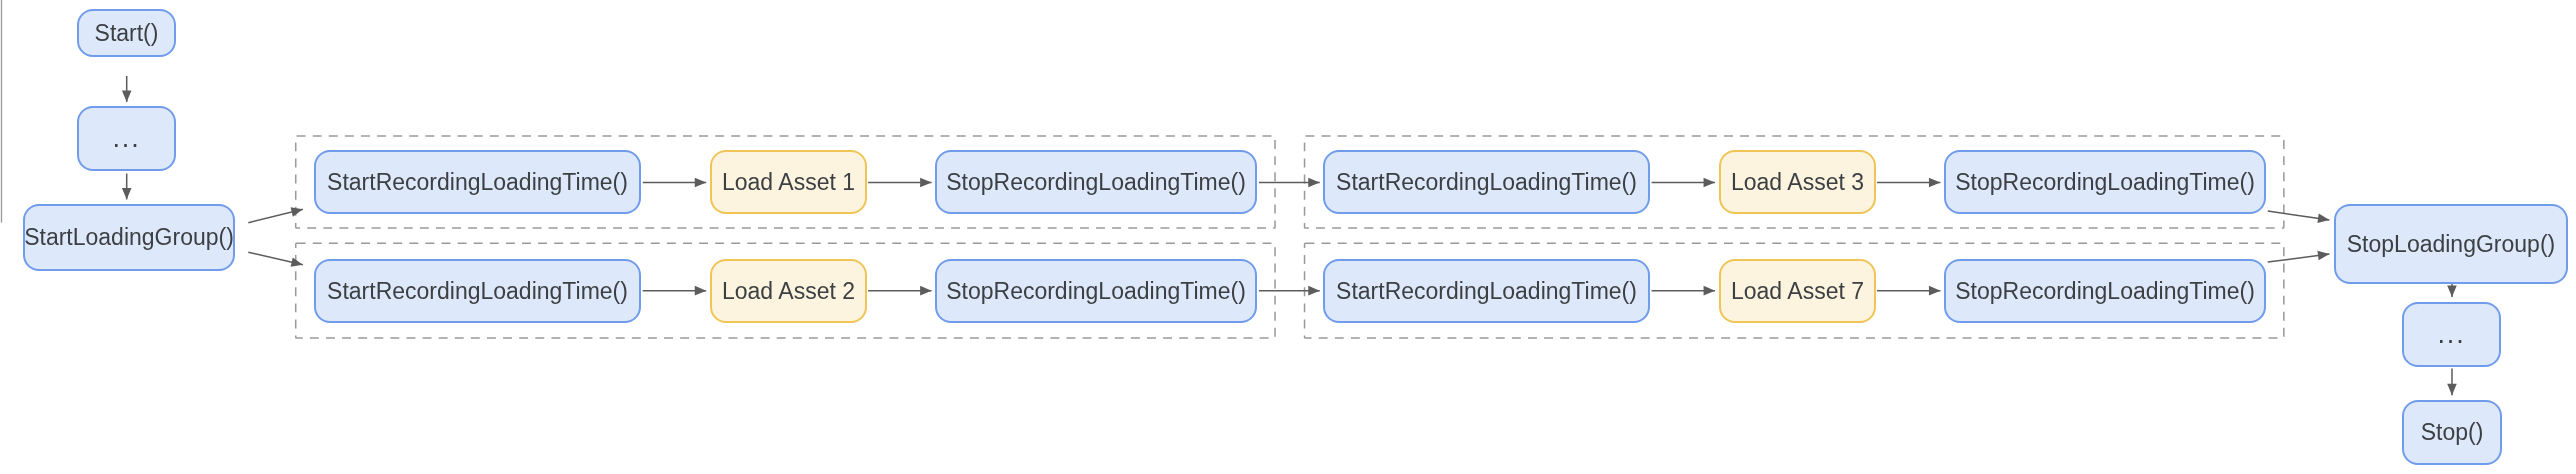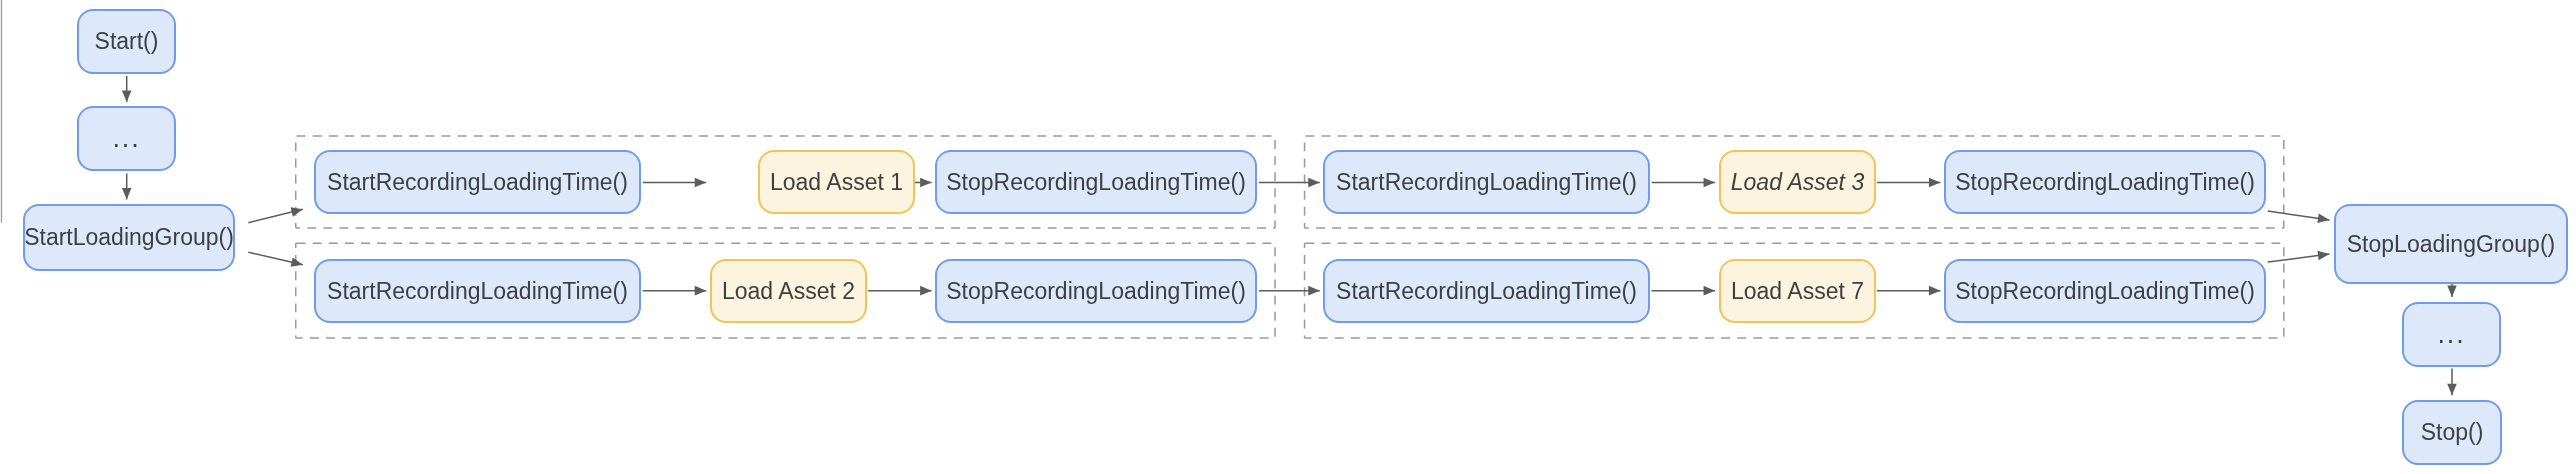--- a/index.html
+++ b/index.html
@@ -67,34 +67,34 @@
     <line class="wire" marker-end="url(#ah)" x1="1846" y1="325" x2="1917" y2="325"></line>
     <line class="wire" marker-end="url(#ah)" x1="2098" y1="325" x2="2169" y2="325"></line>
 
     <line class="wire" marker-end="url(#ah)" x1="2535" y1="236" x2="2604" y2="246"></line>
     <line class="wire" marker-end="url(#ah)" x1="2535" y1="293" x2="2604" y2="284"></line>
 
     <line class="wire" marker-end="url(#ah)" x1="2741" y1="304" x2="2741" y2="332"></line>
     <line class="wire" marker-end="url(#ah)" x1="2741" y1="412" x2="2741" y2="442"></line>
   </svg>
 
-  <div class="node" style="left:77px;top:9px;width:99px;height:65px;">Start()</div>
+  <div class="node" style="left:77px;top:9px;width:99px;height:48px;">Start()</div>
   <div class="node ellipsis" style="left:77px;top:106px;width:99px;height:65px;">...</div>
   <div class="node" style="left:23px;top:204px;width:212px;height:67px;">StartLoadingGroup()</div>
 
   <div class="node" style="left:314px;top:150px;width:327px;height:64px;">StartRecordingLoadingTime()</div>
-  <div class="node yellow" style="left:710px;top:150px;width:157px;height:64px;margin-left:48px;">Load Asset 1</div>
+  <div class="node yellow" style="left:710px;top:150px;width:157px;height:64px;">Load Asset 1</div>
   <div class="node" style="left:935px;top:150px;width:322px;height:64px;">StopRecordingLoadingTime()</div>
 
   <div class="node" style="left:314px;top:259px;width:327px;height:64px;">StartRecordingLoadingTime()</div>
   <div class="node yellow" style="left:710px;top:259px;width:157px;height:64px;">Load Asset 2</div>
   <div class="node" style="left:935px;top:259px;width:322px;height:64px;">StopRecordingLoadingTime()</div>
 
   <div class="node" style="left:1323px;top:150px;width:327px;height:64px;">StartRecordingLoadingTime()</div>
-  <div class="node yellow" style="left:1719px;top:150px;width:157px;height:64px;font-style:italic;">Load Asset 3</div>
+  <div class="node yellow" style="left:1719px;top:150px;width:157px;height:64px;">Load Asset 3</div>
   <div class="node" style="left:1944px;top:150px;width:322px;height:64px;">StopRecordingLoadingTime()</div>
 
   <div class="node" style="left:1323px;top:259px;width:327px;height:64px;">StartRecordingLoadingTime()</div>
   <div class="node yellow" style="left:1719px;top:259px;width:157px;height:64px;">Load Asset 7</div>
   <div class="node" style="left:1944px;top:259px;width:322px;height:64px;">StopRecordingLoadingTime()</div>
 
   <div class="node" style="left:2334px;top:204px;width:234px;height:80px;">StopLoadingGroup()</div>
   <div class="node ellipsis" style="left:2402px;top:302px;width:99px;height:65px;">...</div>
   <div class="node" style="left:2402px;top:400px;width:100px;height:65px;text-align:right;">Stop()</div>
 

